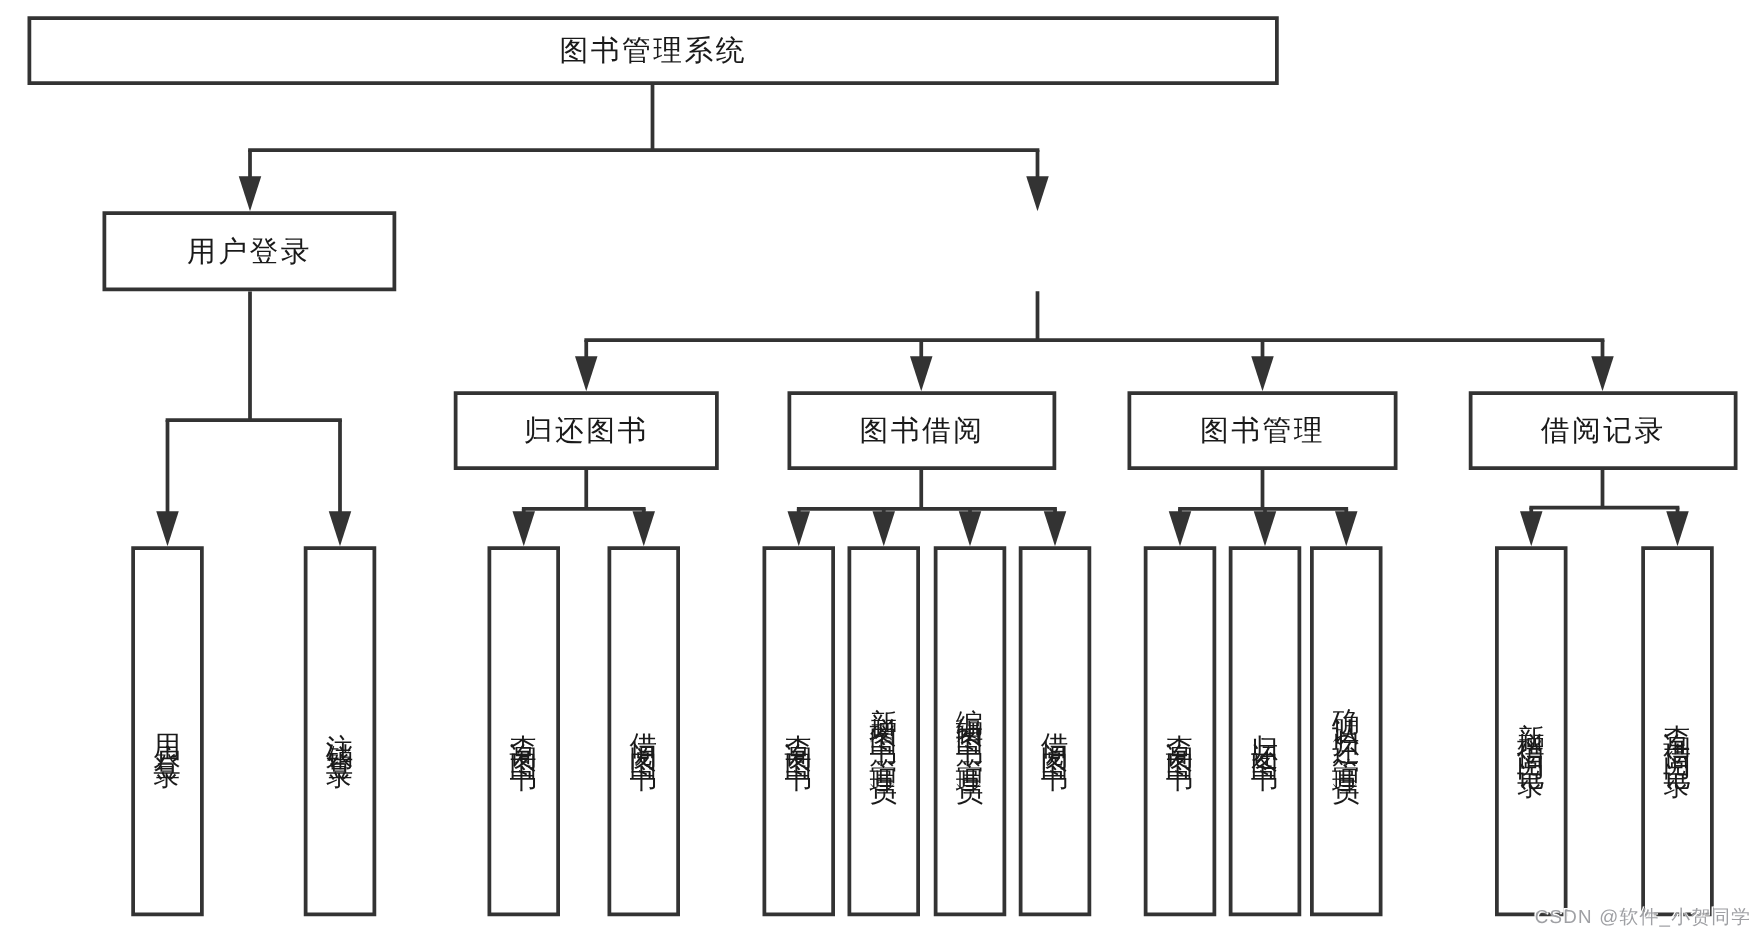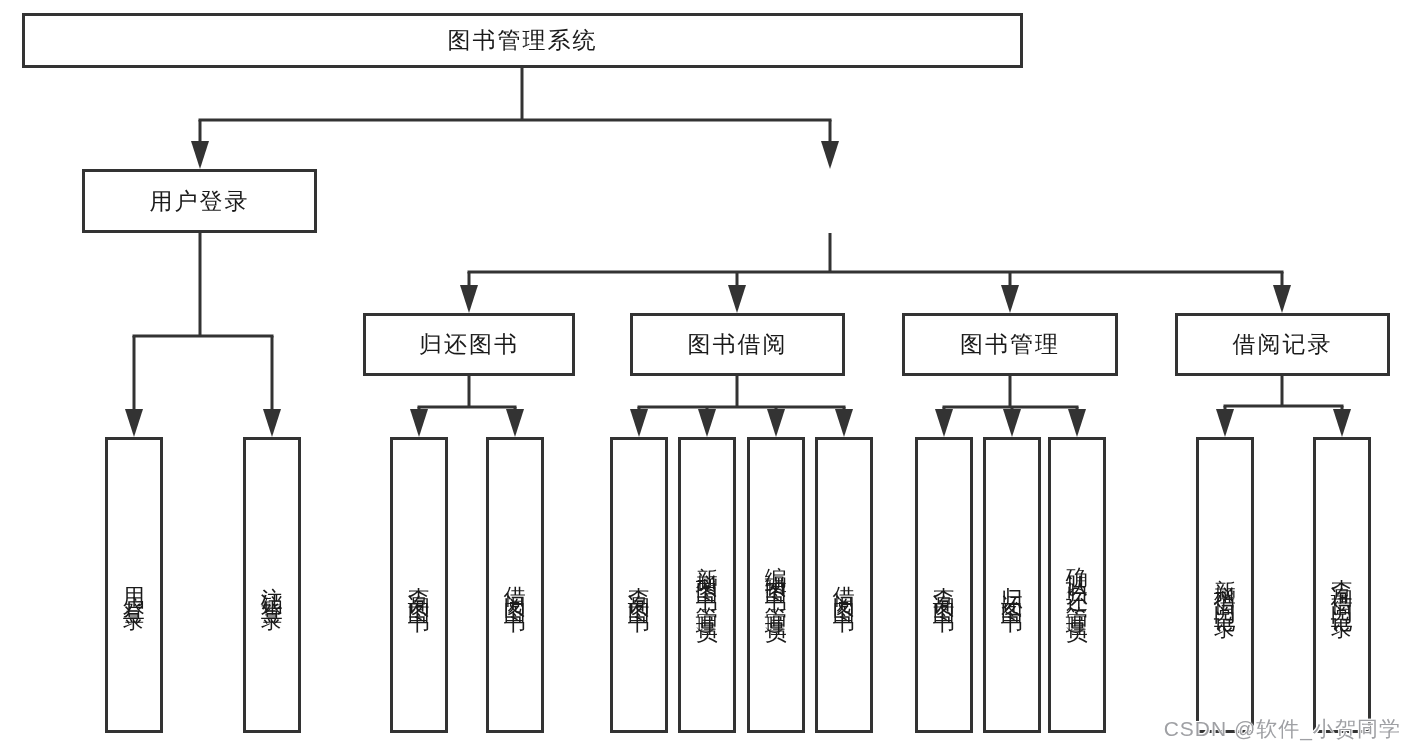--- a/index.html
+++ b/index.html
@@ -19,21 +19,21 @@
     border:3px solid var(--line);display:flex;align-items:center;justify-content:center;
     color:var(--text);
   }
   .hbox .hlabel{font-size:23px;letter-spacing:2px;white-space:nowrap;}
   .vbox .vlabel{
     writing-mode:vertical-rl;text-orientation:mixed;
     font-size:22px;letter-spacing:8px;line-height:1.15;white-space:nowrap;
   }
   .leaf{top:437px;height:296px;width:58px;}
   .watermark{
-    position:absolute;right:4px;bottom:4px;font-size:21px;color:var(--wm);
+    position:absolute;right:4px;bottom:4px;font-size:15px;color:var(--wm);
     letter-spacing:1px;white-space:nowrap;
     text-shadow:0 0 2px #fff,1px 1px 0 #fff,-1px -1px 0 #fff;
   }
 </style>
 </head>
 <body>
 
 <div class="stage">
 
   <svg class="wires" width="1405" height="747" viewBox="0 0 1405 747">

